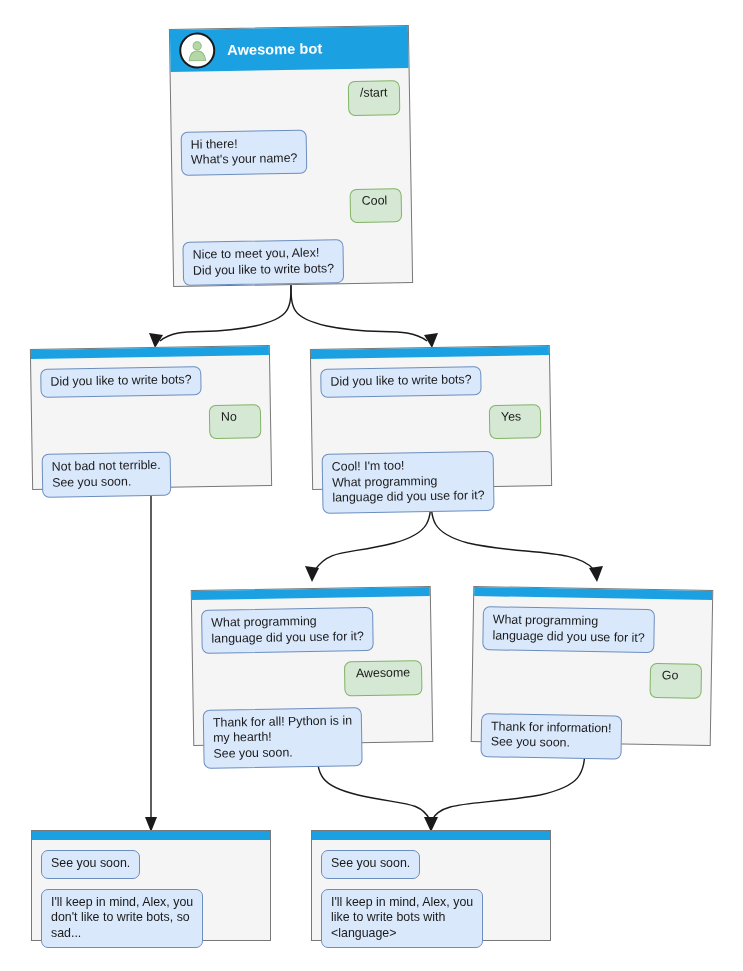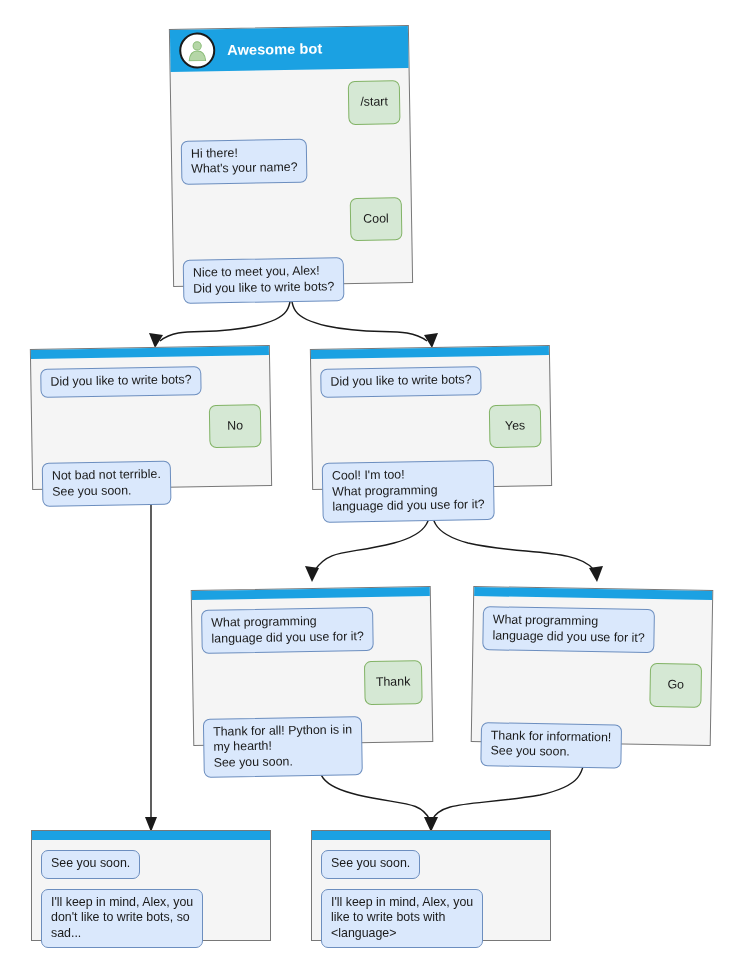--- a/index.html
+++ b/index.html
@@ -99,21 +99,21 @@
   .bubble.bot {
     background: #dae8fc;
     border: 1px solid #6c8ebf;
   }
   .bubble.user {
     background: #d5e8d4;
     border: 1px solid #82b366;
     min-width: 52px;
     text-align: left;
   }
-  .bubble.tall { padding: 13px 11px 13px 11px; text-align: center; }
+  .bubble.tall { padding: 4px 11px 13px 11px; }
 
   .edge-path {
     fill: none;
     stroke: #1a1a1a;
     stroke-width: 1.4px;
   }
   .edge-head { fill: #1a1a1a; stroke: none; }
 </style>
 </head>
 <body>
@@ -202,21 +202,21 @@
   </div>
 
   <div class="card skew-ccw" style="left:192px; top:588px; width:240px; height:156px;">
     <div class="card-head thin"></div>
     <div class="card-body">
       <div class="row left">
         <div class="bubble bot">What programming
 language did you use for it?</div>
       </div>
       <div class="row right" style="margin-top:9px;">
-        <div class="bubble user tall">Thank</div>
+        <div class="bubble user tall">Awesome</div>
       </div>
       <div class="row left" style="margin-top:11px;">
         <div class="bubble bot">Thank for all! Python is in
 my hearth!
 See you soon.</div>
       </div>
     </div>
   </div>
 
   <div class="card skew-cw" style="left:472px; top:588px; width:240px; height:156px;">

